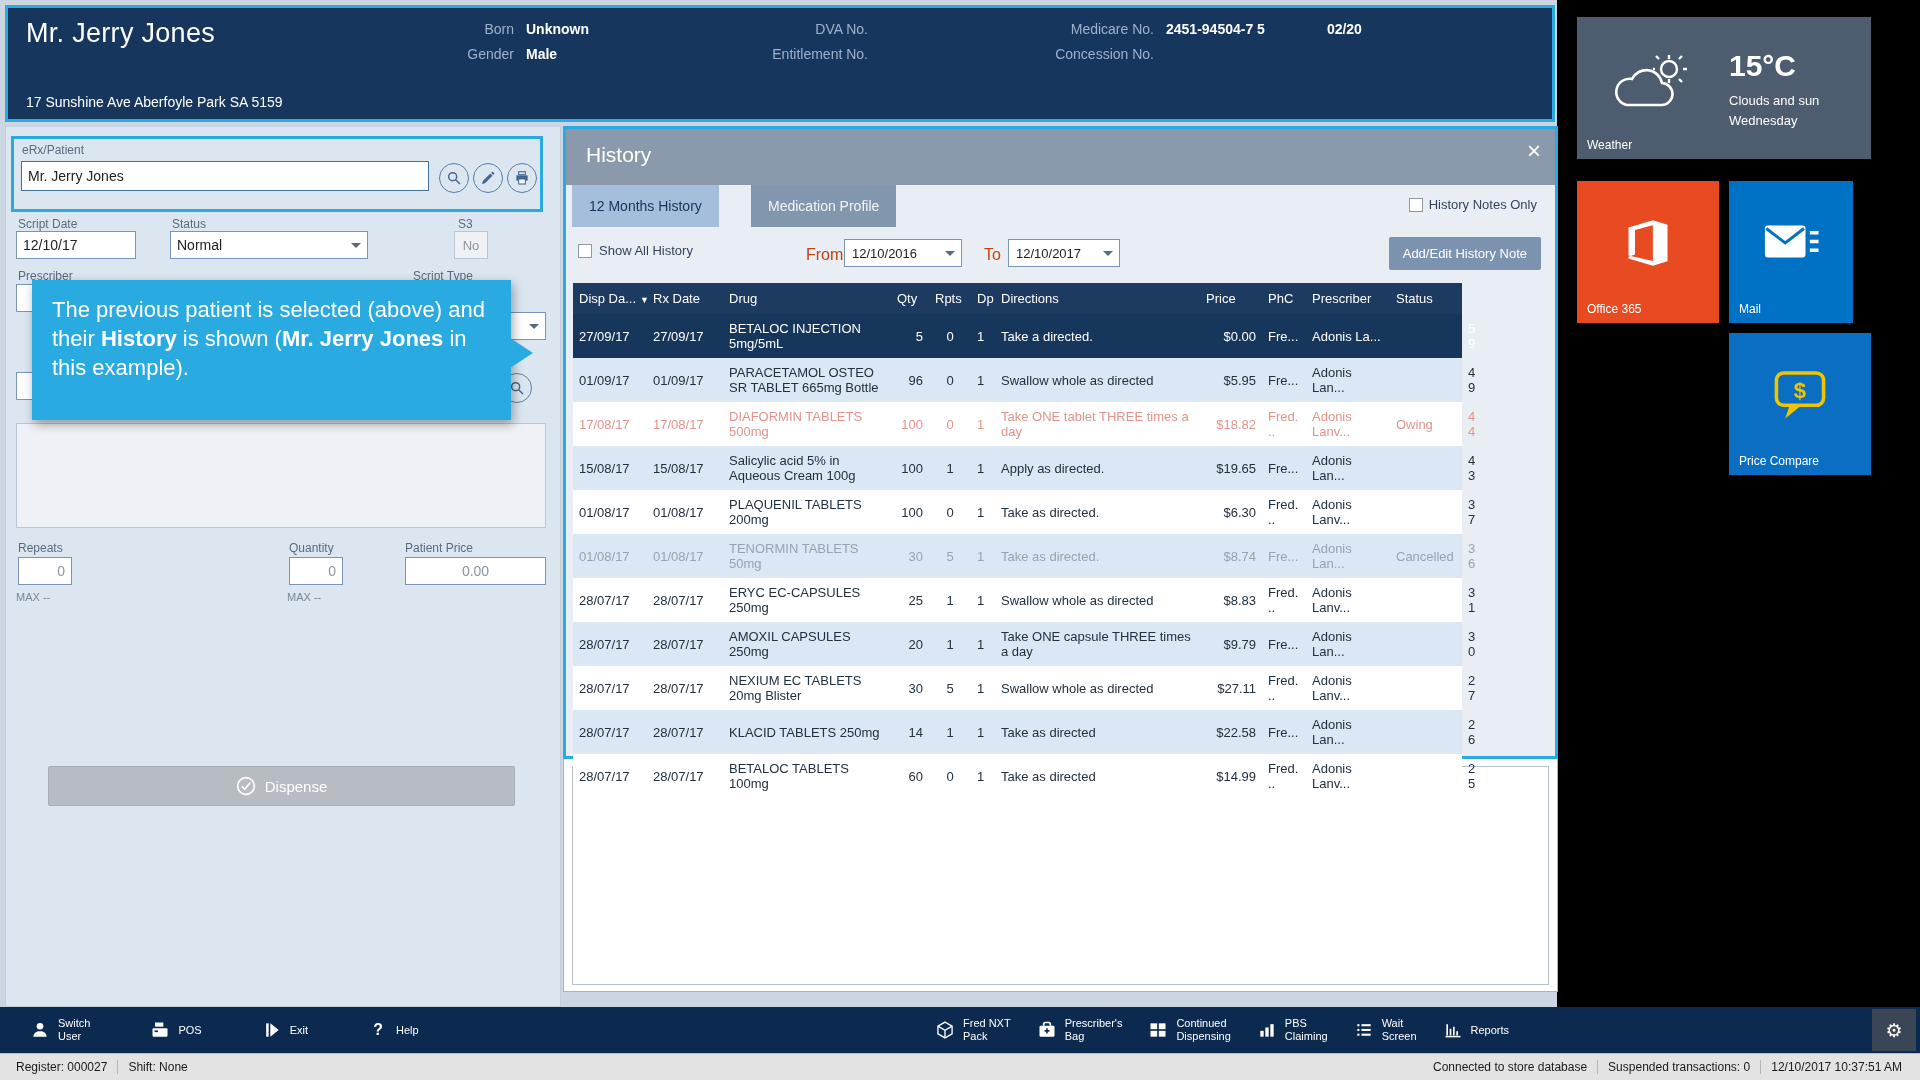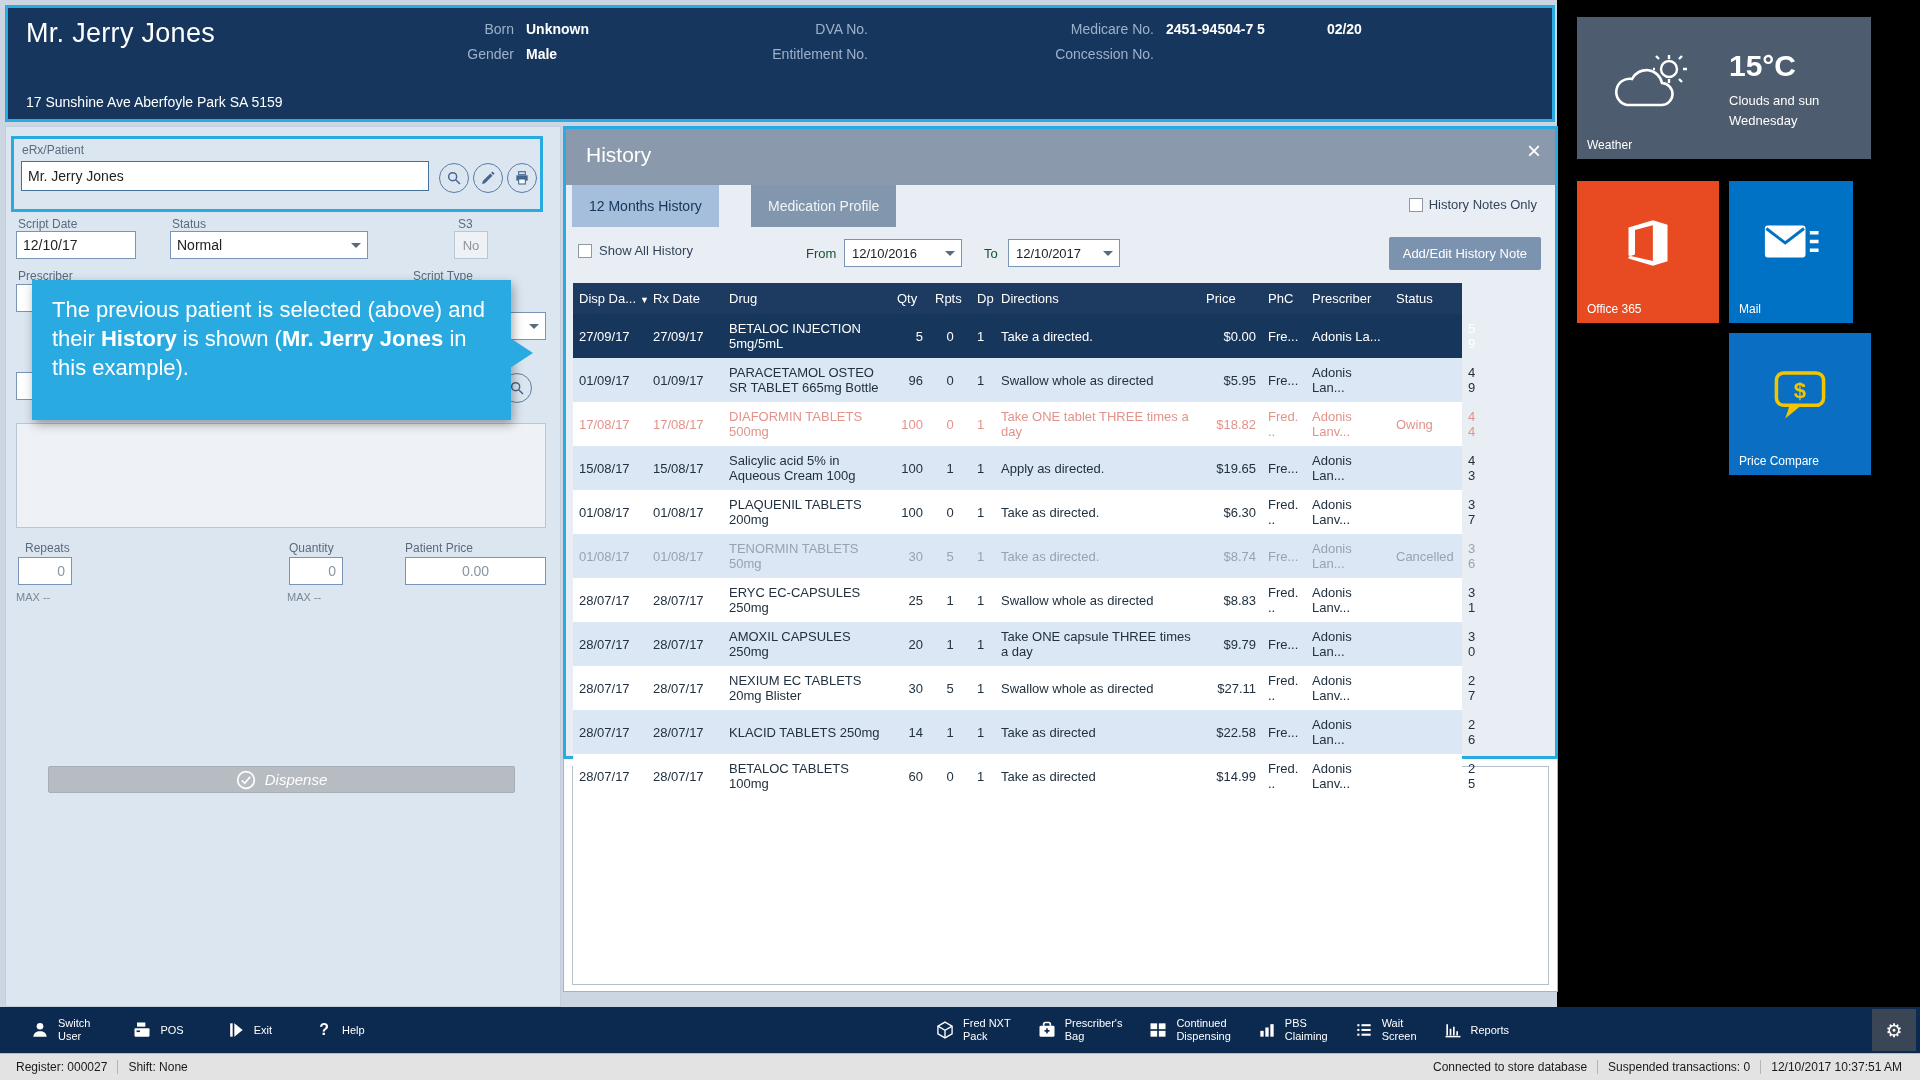--- a/index.html
+++ b/index.html
@@ -41,39 +41,39 @@
   .dd-arrow { position:absolute; right:6px; top:50%; margin-top:-2px; width:0; height:0;
     border-left:5px solid transparent; border-right:5px solid transparent; border-top:5px solid #5a6b7d; }
   .max-label { font-size:11px; color:#7a8795; }
 
   .callout { position:absolute; left:26px; top:153px; width:479px; min-height:140px; background:#29abe2; color:#fff;
     padding:15px 20px; font-size:22px; line-height:1.32; box-shadow:2px 4px 10px rgba(0,0,0,0.35); z-index:6; }
   .callout b { font-weight:bold; }
   .callout:after { content:""; position:absolute; right:-22px; top:58px; width:0; height:0;
     border-top:15px solid transparent; border-bottom:15px solid transparent; border-left:23px solid #29abe2; }
 
-  .dispense-btn { position:absolute; left:42px; top:639px; width:467px; height:27px; background:#b7bcc2; border:1px solid #a8adb3;
-    border-radius:2px; color:#fff; font-size:15px; display:flex; align-items:center; justify-content:center; gap:9px; cursor:pointer;font-style:italic; }
+  .dispense-btn { position:absolute; left:42px; top:639px; width:467px; height:40px; background:#b7bcc2; border:1px solid #a8adb3;
+    border-radius:2px; color:#fff; font-size:15px; display:flex; align-items:center; justify-content:center; gap:9px; cursor:pointer; }
   .dispense-btn svg { width:20px; height:20px; }
 
   
   .history-outer { position:absolute; left:563px; top:126px; width:995px; height:866px; background:#fff; border:1px solid #a9b3bd; }
   .history-box { position:absolute; left:563px; top:126px; width:995px; height:633px; border:3px solid #29abe2; background:#e9eef5; z-index:3; }
   .history-titlebar { height:56px; background:#8b99ac; position:relative; }
   .history-title { position:absolute; left:20px; top:14px; font-size:21px; color:#fff; }
   .history-close { position:absolute; right:14px; top:10px; font-size:24px; color:#fff; cursor:pointer; line-height:1; }
   .tabs-row { position:relative; height:42px; }
   .tab { position:absolute; top:0; height:42px; display:flex; align-items:center; padding:0 17px; font-size:14px; cursor:pointer; }
   .tab-active { left:6px; background:#a4bedb; color:#16355a; }
   .tab-inactive { left:185px; background:#8296ad; color:#f2f5f9; }
   .notes-only { position:absolute; right:18px; top:12px; display:flex; align-items:center; gap:6px; font-size:13px; color:#33445a; }
   .filter-row { position:relative; height:52px; }
   .checkbox { width:14px; height:14px; background:#fff; border:1px solid #8f99a4; display:inline-block; cursor:pointer; flex:none; }
   .showall { position:absolute; left:12px; top:16px; display:flex; align-items:center; gap:7px; font-size:13px; color:#33445a; }
-  .fromto-label { position:absolute; top:19px; font-size:13px; color:#14532d; }
+  .fromto-label { position:absolute; top:19px; font-size:16px; color:#c2410c; }
   .date-input { position:absolute; top:12px; height:28px; background:#fff; border:1px solid #7a94b8; font-size:13px; color:#222;
     display:flex; align-items:center; padding:0 20px 0 7px; cursor:pointer; }
   .add-note-btn { position:absolute; right:14px; top:10px; height:33px; background:#7c93b0; color:#fff; font-size:13px;
     border:none; padding:0 14px; border-radius:2px; cursor:pointer; font-family:"Liberation Sans",sans-serif; }
 
   .history-table { margin:4px 7px 0 7px; width:785px; border-collapse:collapse; table-layout:fixed; background:#fff; }
   .history-table th { background:#1d3a60; color:#fff; font-size:13px; font-weight:normal; text-align:left; padding:8px 6px; white-space:nowrap; overflow:hidden; }
   .history-table td { font-size:13px; color:#22313f; padding:7px 6px; vertical-align:middle; word-wrap:break-word; }
   .history-table tbody tr { background:#fff; cursor:pointer; }
   .history-table tbody tr:nth-child(even) { background:#dbe7f4; }
@@ -98,21 +98,21 @@
   .tile-office { left:1577px; top:181px; width:142px; height:142px; background:#e84a22; }
   .tile-mail { left:1729px; top:181px; width:124px; height:142px; background:#0072c6; }
   .tile-reporting { left:1577px; top:333px; width:142px; height:142px; background:#f7bb00; }
   .tile-reporting .tile-label { color:#16355a; }
   .tile-price { left:1729px; top:333px; width:142px; height:142px; background:#0a6fc2; }
   .tile-icon-center { position:absolute; left:50%; top:44%; transform:translate(-50%,-50%); }
 
   
   .taskbar { position:absolute; left:0; top:1007px; width:1920px; height:46px; background:#0c2a50; }
   .tb-group { position:absolute; top:0; height:46px; display:flex; align-items:center; }
-  .tb-left { left:30px; gap:42px; }
+  .tb-left { left:30px; gap:60px; }
   .tb-right { left:935px; gap:26px; }
   .tb-item { display:flex; align-items:center; gap:8px; cursor:pointer; }
   .tb-icon { width:20px; height:20px; color:#fff; flex:none; }
   .tb-icon svg { width:20px; height:20px; display:block; }
   .tb-label { color:#fff; font-size:11px; line-height:1.18; }
   .gear-box { position:absolute; left:1872px; top:1009px; width:44px; height:42px; background:#3a4656; display:flex;
     align-items:center; justify-content:center; color:#fff; font-size:19px; cursor:pointer; }
 
   
   .statusbar { position:absolute; left:0; top:1053px; width:1920px; height:27px; background:#e3e3e3; border-top:1px solid #bcbcbc;
@@ -203,21 +203,21 @@
           <circle cx="10" cy="10" r="6"></circle>
           <path d="M14.5 14.5L21 21"></path>
         </svg>
     </div>
     <div class="disabled-box abs" style="left:10px; top:296px; width:530px; height:105px;"></div>
 
     <div class="callout">
       <span>The previous patient is selected (above) and their </span><b>History</b><span> is shown (</span><b>Mr. Jerry Jones</b><span> in this example).</span>
     </div>
 
-    <span class="field-label abs" style="left:12px; top:414px;margin-left:7px;">Repeats</span>
+    <span class="field-label abs" style="left:12px; top:414px;">Repeats</span>
     <input class="txt-input abs" style="left: 12px; top: 430px; width: 54px; text-align: right; color: rgb(138, 149, 159);" readonly="" value="0">
     <span class="max-label abs" style="left:10px; top:464px;">MAX --</span>
 
     <span class="field-label abs" style="left:283px; top:414px;">Quantity</span>
     <input class="txt-input abs" style="left: 283px; top: 430px; width: 54px; text-align: right; color: rgb(138, 149, 159);" readonly="" value="0">
     <span class="max-label abs" style="left:281px; top:464px;">MAX --</span>
 
     <span class="field-label abs" style="left:399px; top:414px;">Patient Price</span>
     <input class="txt-input abs" style="left: 399px; top: 430px; width: 141px; text-align: center; color: rgb(138, 149, 159);" readonly="" value="0.00">
 

